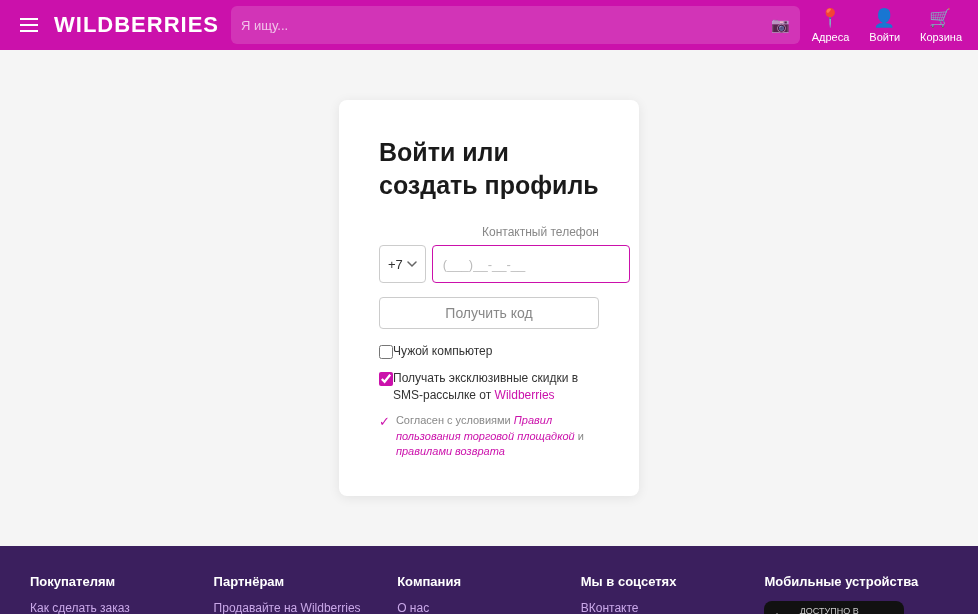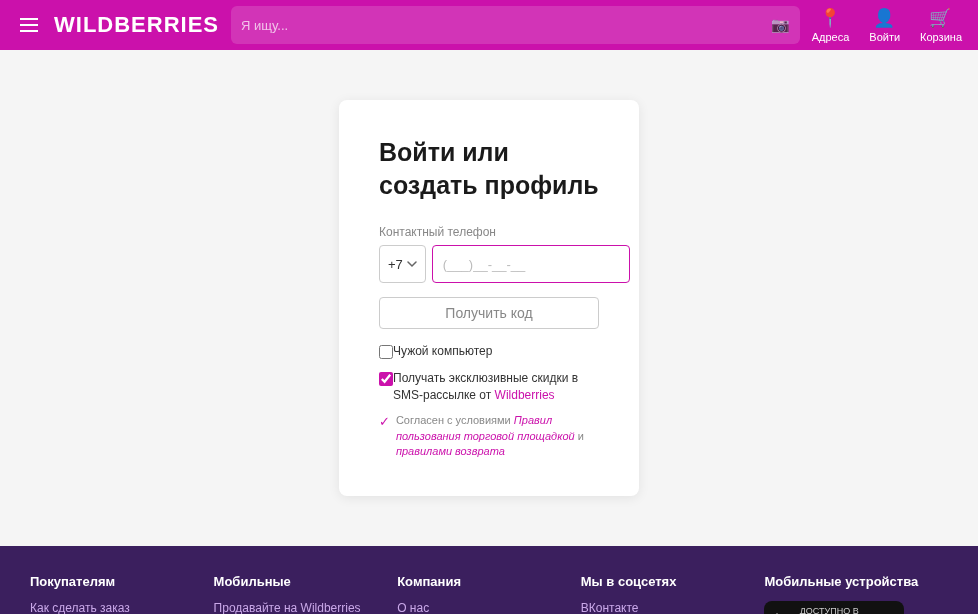--- a/index.html
+++ b/index.html
@@ -99,20 +99,21 @@
       font-size: 25px;
       font-weight: 700;
       color: #1a1a1a;
       line-height: 1.3;
       margin-bottom: 24px;
     }
     .login-label {
       font-size: 12px;
       color: #888;
       margin-bottom: 6px;
+      text-align: right;
     }
     .phone-row {
       display: flex;
       gap: 6px;
       margin-bottom: 14px;
     }
     .phone-country {
       display: flex;
       align-items: center;
       gap: 4px;
@@ -318,21 +319,21 @@
 
 <footer class="footer">
 
   <div class="footer-col">
     <div class="footer-col-title">Покупателям</div>
     <a class="footer-link">Как сделать заказ</a>
 
   </div>
 
   <div class="footer-col">
-    <div class="footer-col-title">Мобильные</div>
+    <div class="footer-col-title">Партнёрам</div>
     <a class="footer-link">Продавайте на Wildberries</a>
 
   </div>
 
   <div class="footer-col">
     <div class="footer-col-title">Компания</div>
     <a class="footer-link">О нас</a>
 
   </div>
 

